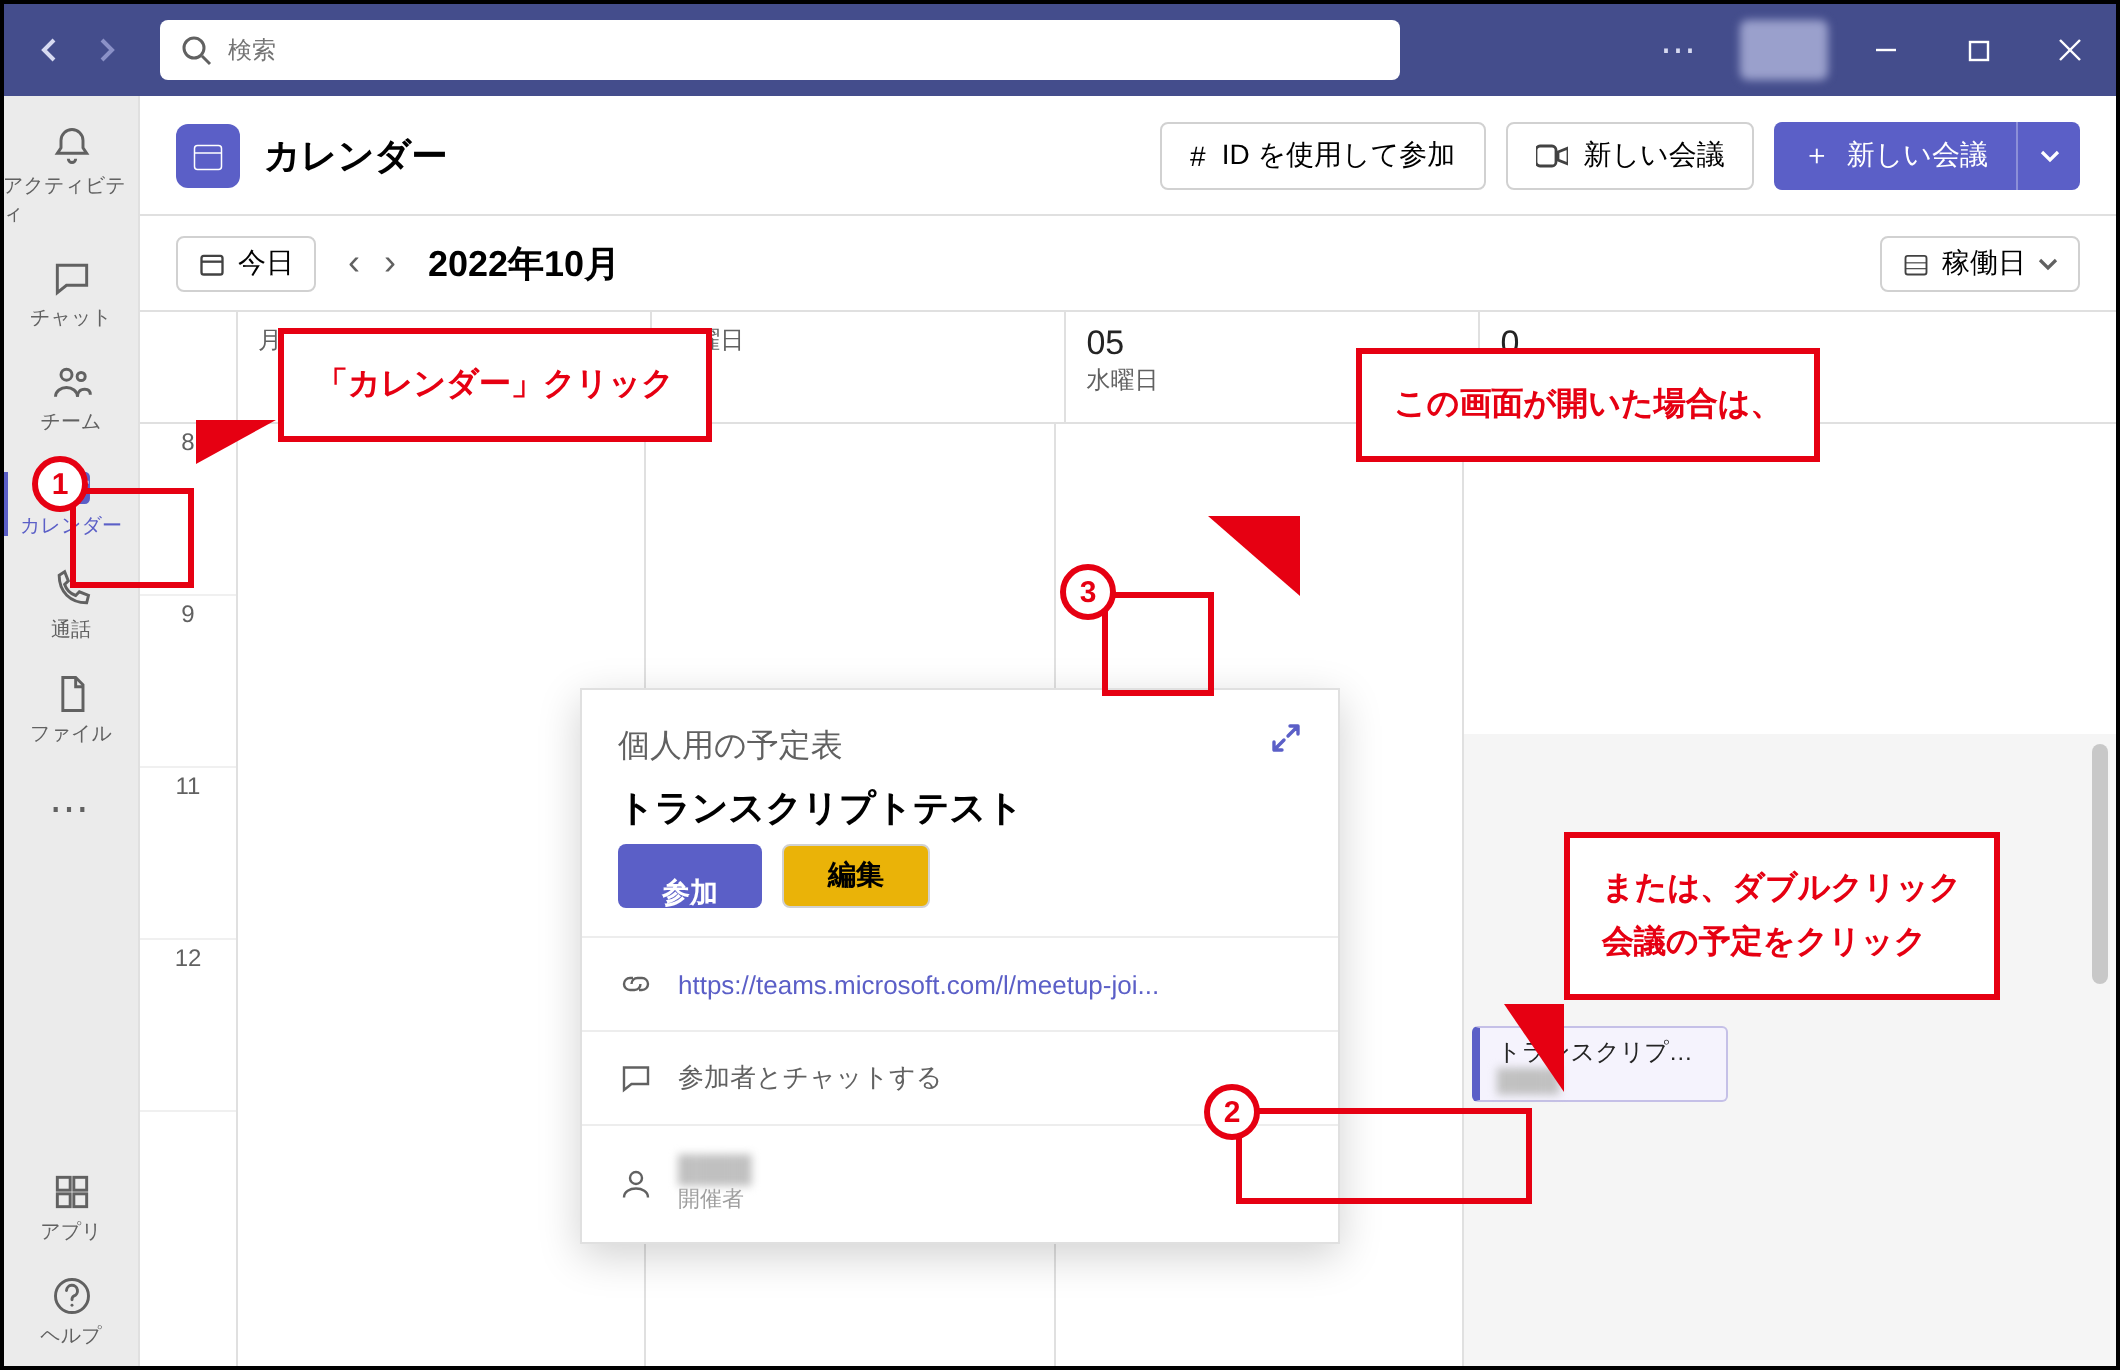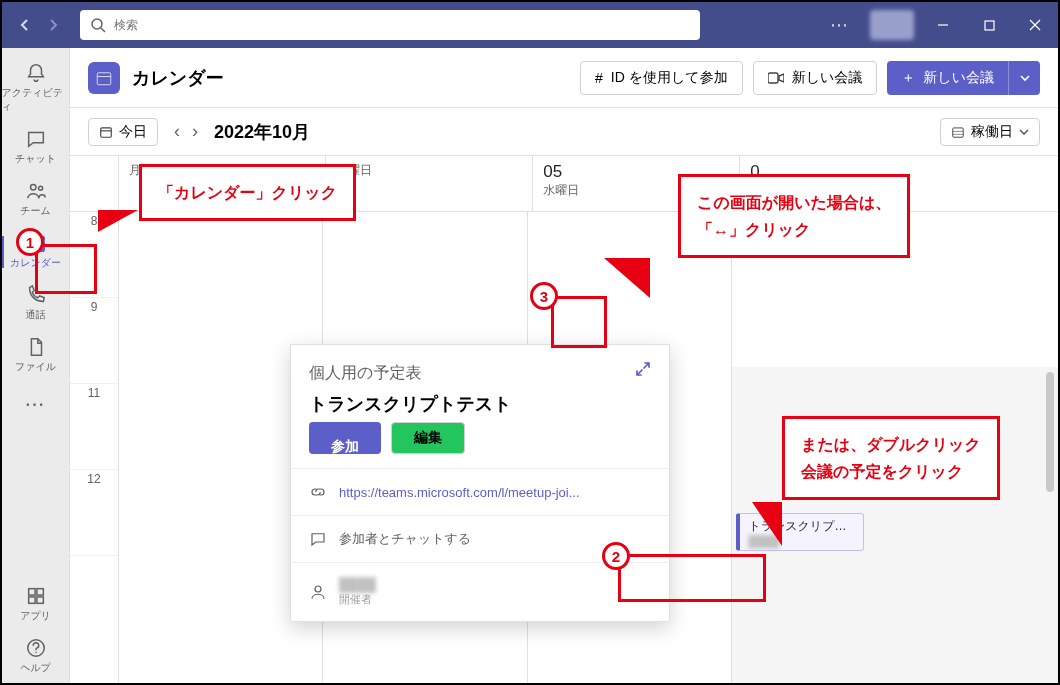--- a/index.html
+++ b/index.html
@@ -73,21 +73,21 @@
   .event-blur { font-size: 11px; color: #c0c0c0; filter: blur(2px); }
 
   
   .popup { position: absolute; left: 220px; top: 296px; width: 380px; background: #fff; border: 1px solid #e0e0e0; box-shadow: 0 6px 20px rgba(0,0,0,.18); z-index: 5; }
   .popup-pad { padding: 18px 18px 14px; }
   .popup-sub { font-size: 16px; color: #616161; }
   .popup-title { font-size: 18px; font-weight: 700; margin: 8px 0 6px; }
   .popup-time { font-size: 13px; color: #424242; margin-bottom: 14px; }
   .popup-btns { display: flex; gap: 10px; }
   .btn-join { background: #5b5fc7; color: #fff; border: none; border-radius: 4px; height: 32px; padding: 16px 22px; font-weight: 700; cursor: pointer; font-size: 14px; }
-  .btn-edit { background: #22c55e; border: 1px solid #d1d1d1; border-radius: 4px; height: 32px; padding: 0 22px; font-weight: 700; cursor: pointer; font-size: 14px; }
+  .btn-edit { background: #eab308; border: 1px solid #d1d1d1; border-radius: 4px; height: 32px; padding: 0 22px; font-weight: 700; cursor: pointer; font-size: 14px; }
   .popup-expand { position: absolute; top: 10px; right: 12px; width: 28px; height: 28px; display: flex; align-items: center; justify-content: center; color: #5b5fc7; cursor: pointer; }
   .popup-row { display: flex; align-items: center; gap: 12px; padding: 14px 18px; border-top: 1px solid #ededed; font-size: 13px; color: #616161; }
   .popup-row a { color: #5b5fc7; text-decoration: none; white-space: nowrap; overflow: hidden; text-overflow: ellipsis; flex: 1; }
   .popup-row.org .name { filter: blur(2px); color: #c0c0c0; }
   .popup-row.org .role { font-size: 11px; color: #9e9e9e; }
   .popup-row svg { stroke: #616161; fill: none; flex-shrink: 0; }
 
   
   .anno { position: absolute; border: 3px solid #e60012; background: #fff; padding: 12px 16px; font-weight: 700; color: #e60012; font-size: 16px; z-index: 20; line-height: 1.7; }
   .anno-num { position: absolute; width: 28px; height: 28px; border: 3px solid #e60012; border-radius: 50%; background: #fff; color: #e60012; font-weight: 700; display: flex; align-items: center; justify-content: center; z-index: 25; font-size: 15px; }
@@ -377,17 +377,16 @@
   <div class="anno" style="left:780px; top:414px;">
     <div>または、ダブルクリック</div>
     <div>会議の予定をクリック</div>
   </div>
   <div class="arrow" style="left:750px; top:500px; border-top:44px solid #e60012; border-left:30px solid transparent; border-right:0 solid transparent;"></div>
 
   <div class="anno-box" style="left:549px; top:294px; width:56px; height:52px;"></div>
   <div class="anno-num" style="left:528px; top:280px;">3</div>
   <div class="anno" style="left:676px; top:172px;">
     <div>この画面が開いた場合は、</div>
-    <div>「↔」クリック</div>
   </div>
   <div class="arrow" style="left:602px; top:256px; border-top:40px solid #e60012; border-left:46px solid transparent; border-right:0 solid transparent;"></div>
 
 </div>
 
 </body></html>

